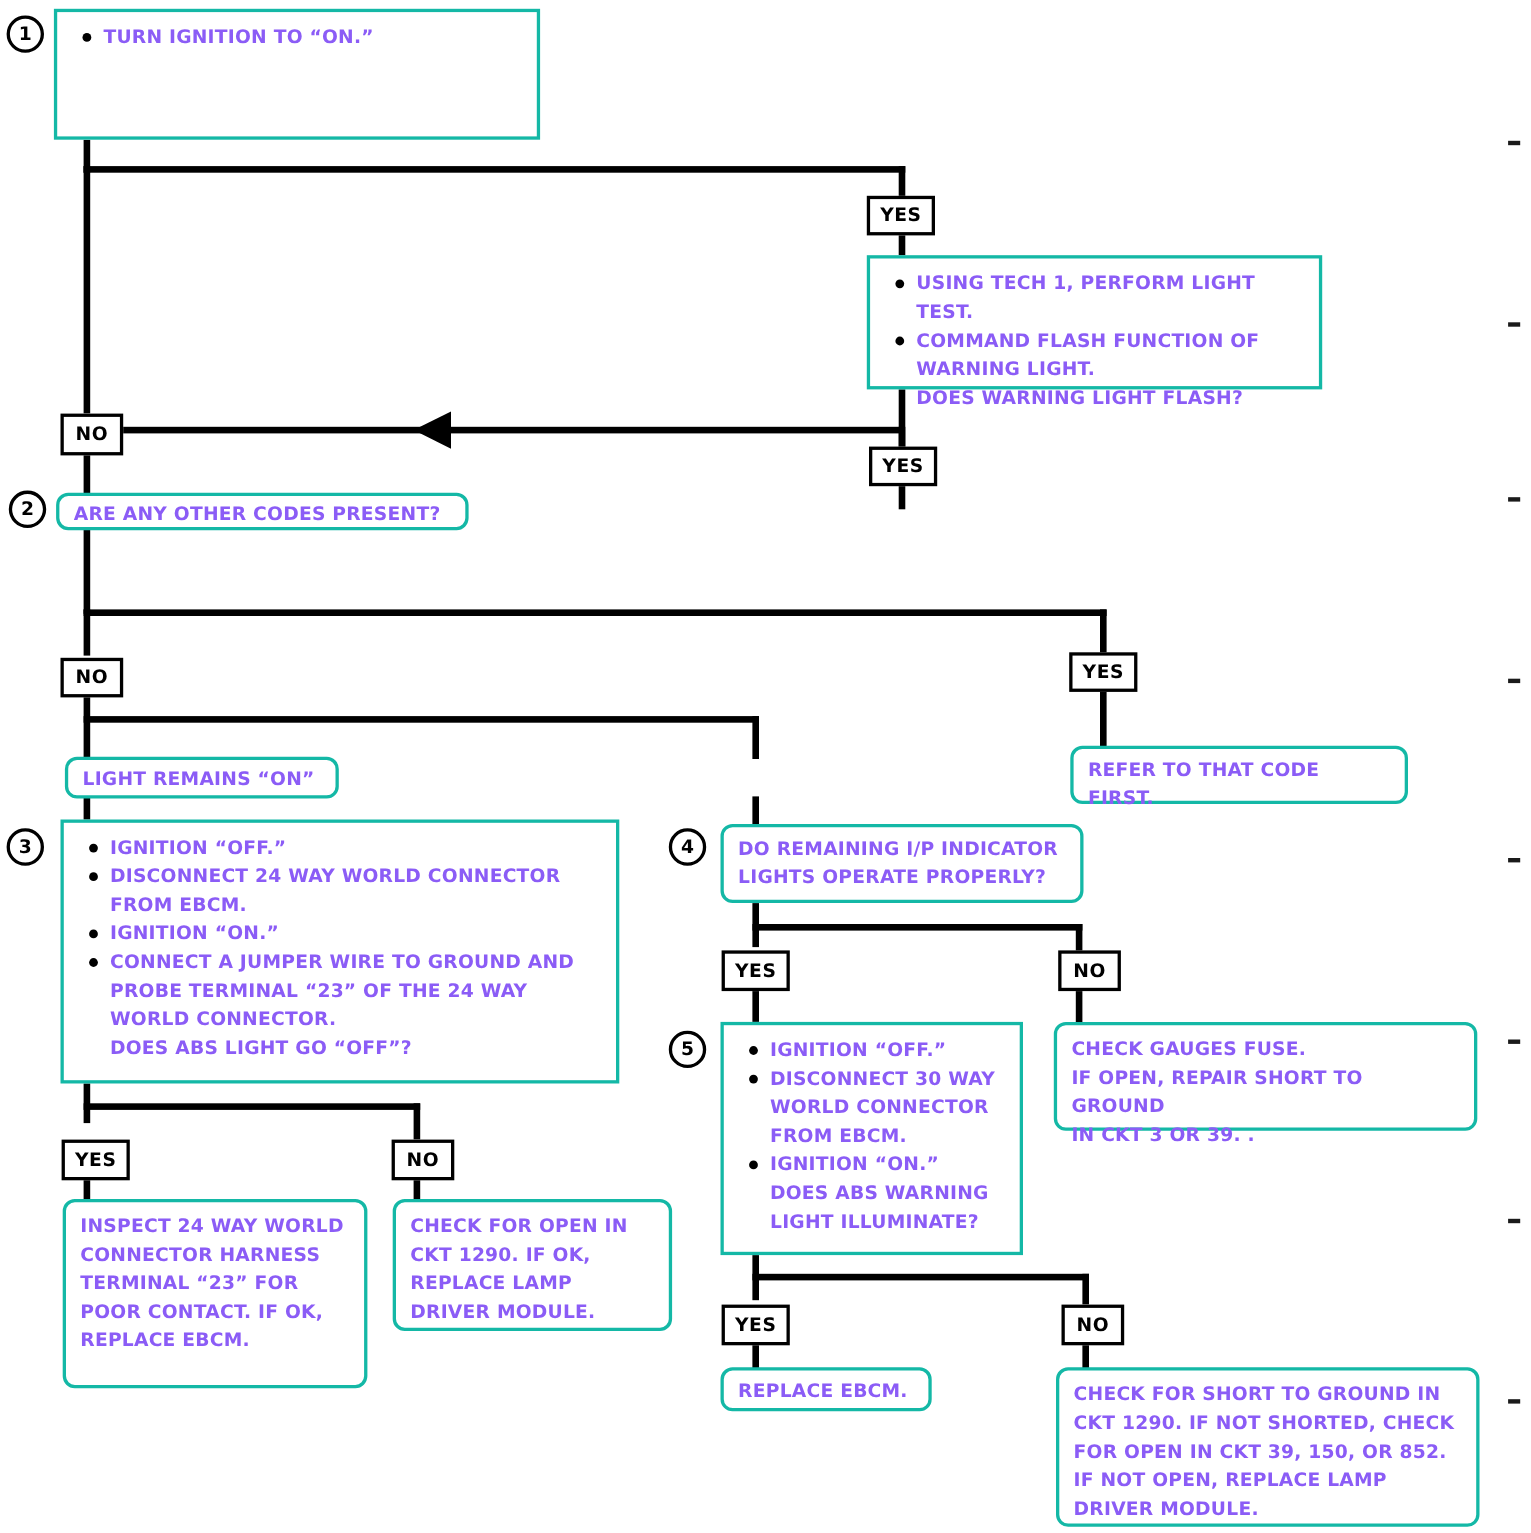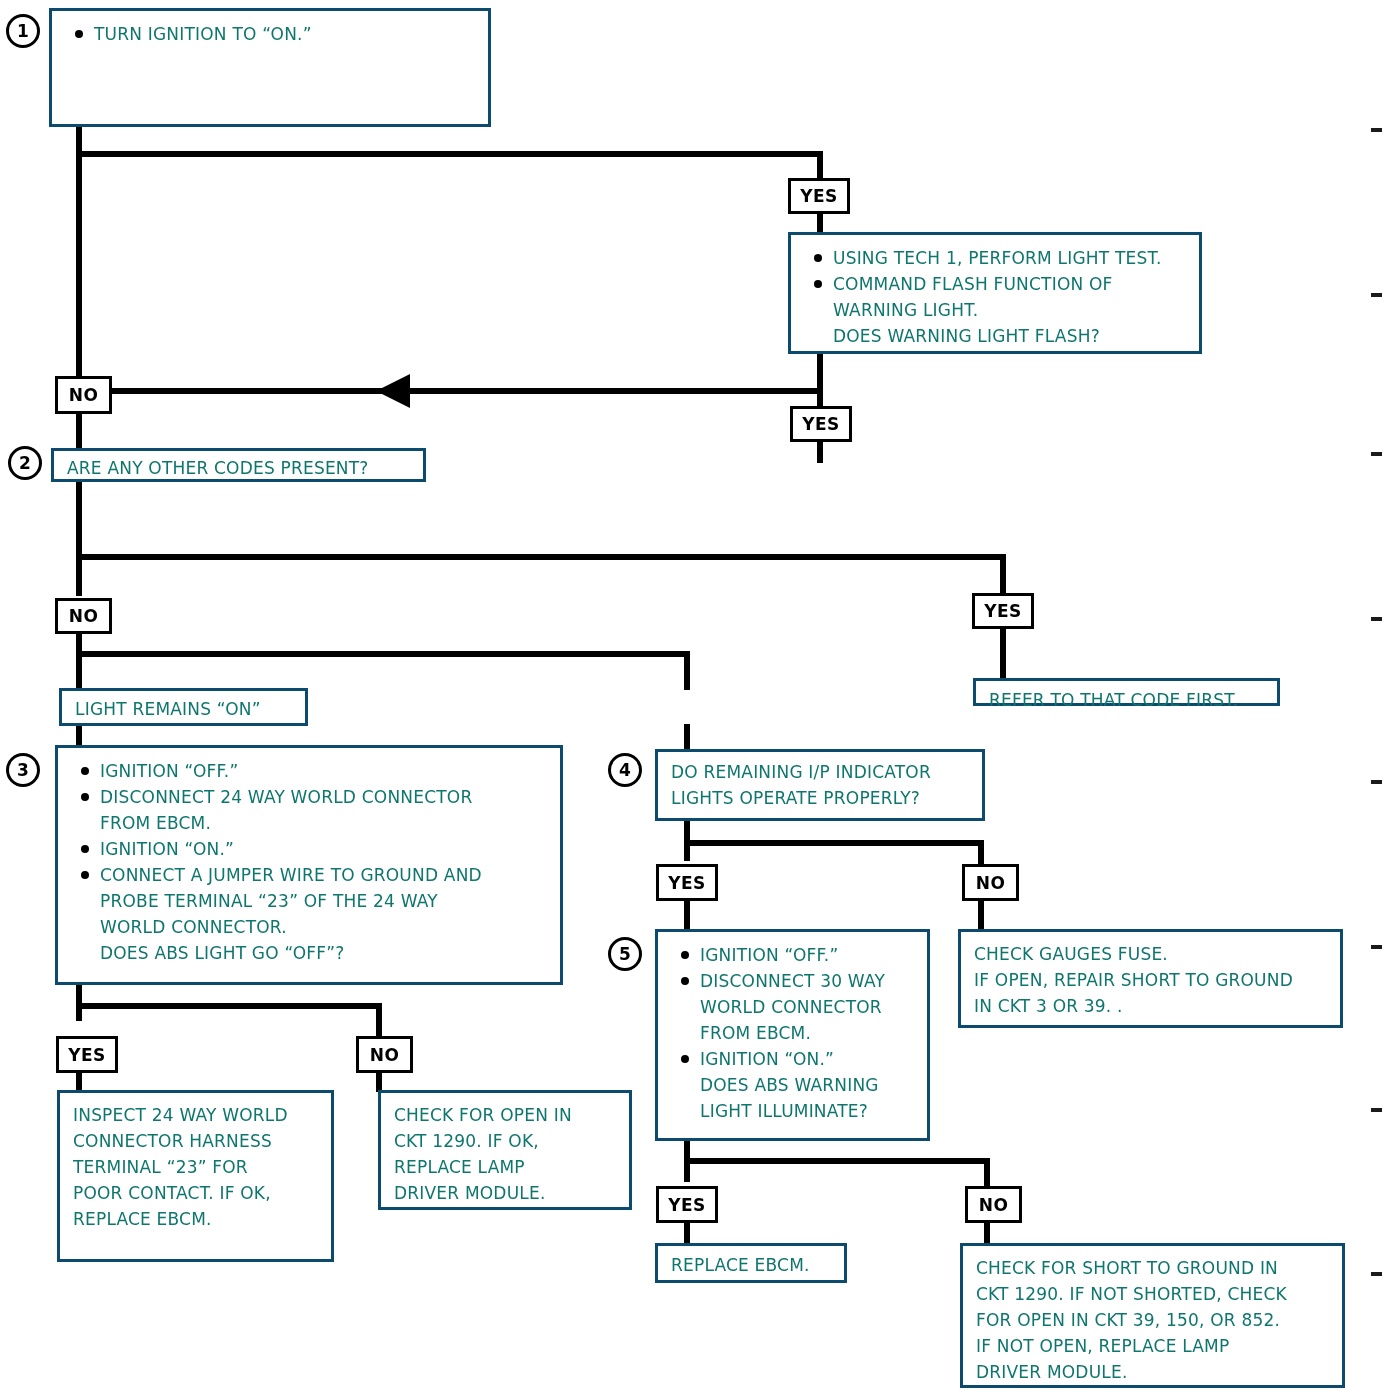--- a/index.html
+++ b/index.html
@@ -3,36 +3,37 @@
 <meta charset="utf-8">
 <title>ABS Diagnostic Flowchart</title>
 <style>
   html,body{margin:0;padding:0;background:#ffffff;}
   body{font-family:"DejaVu Sans","Liberation Sans",sans-serif;}
   #sheet{position:relative;width:1392px;height:1394px;background:#fff;overflow:hidden;}
 
   
   .box{
     position:absolute;
-    border:3px solid #0c4a6e;
+    border:3px solid #14b8a6;
     background:#fff;
     box-sizing:border-box;
-    color:#0f766e;
-    font-weight:normal;
+    color:#8b5cf6;
+    font-weight:bold;
     letter-spacing:.2px;
   }
   .box .txt{
     display:block;
     white-space:pre-line;
   }
   
   .tbox{
     font-size:17px;
     line-height:26px;
     padding:9px 12px 9px 13px;
+    border-radius:11px;
   }
   
   .lbox{
     font-size:17px;
     line-height:26px;
     padding:10px 10px 10px 18px;
   }
   .lbox ul{
     margin:0;
     padding:0 0 0 24px;
@@ -181,21 +182,21 @@
 
   <div class="step" style="left:8px;top:446px;">2</div>
   <div class="box tbox" style="left:51px;top:448px;width:375px;height:34px;padding-top:4px;">
     <span class="txt">ARE ANY OTHER CODES PRESENT?</span>
   </div>
 
   <div class="yn" style="left:972px;top:593px;width:62px;height:36px;">YES</div>
 
   <div class="yn" style="left:55px;top:598px;width:57px;height:36px;">NO</div>
 
-  <div class="box tbox" style="left:973px;top:678px;width:307px;height:28px;padding-top:6px;">
+  <div class="box tbox" style="left:973px;top:678px;width:307px;height:53px;padding-top:6px;">
     <span class="txt">REFER TO THAT CODE FIRST.</span>
   </div>
 
   <div class="box tbox" style="left:59px;top:688px;width:249px;height:38px;padding-top:5px;">
     <span class="txt">LIGHT REMAINS “ON”</span>
   </div>
 
 
   <div class="step" style="left:6px;top:753px;">3</div>
   <div class="box lbox" style="left:55px;top:745px;width:508px;height:240px;">
@@ -245,21 +246,21 @@
   <div class="yn" style="left:356px;top:1036px;width:57px;height:37px;">NO</div>
 
   <div class="box tbox" style="left:57px;top:1090px;width:277px;height:172px;">
     <span class="txt">INSPECT 24 WAY WORLD
 CONNECTOR HARNESS
 TERMINAL “23” FOR
 POOR CONTACT.  IF OK,
 REPLACE EBCM.</span>
   </div>
 
-  <div class="box tbox" style="left:378px;top:1090px;width:254px;height:120px;">
+  <div class="box tbox" style="left:357px;top:1090px;width:254px;height:120px;">
     <span class="txt">CHECK FOR OPEN IN
 CKT 1290.  IF OK,
 REPLACE LAMP
 DRIVER MODULE.</span>
   </div>
 
   <div class="yn" style="left:656px;top:1186px;width:62px;height:37px;">YES</div>
 
   <div class="yn" style="left:965px;top:1186px;width:57px;height:37px;">NO</div>
 

